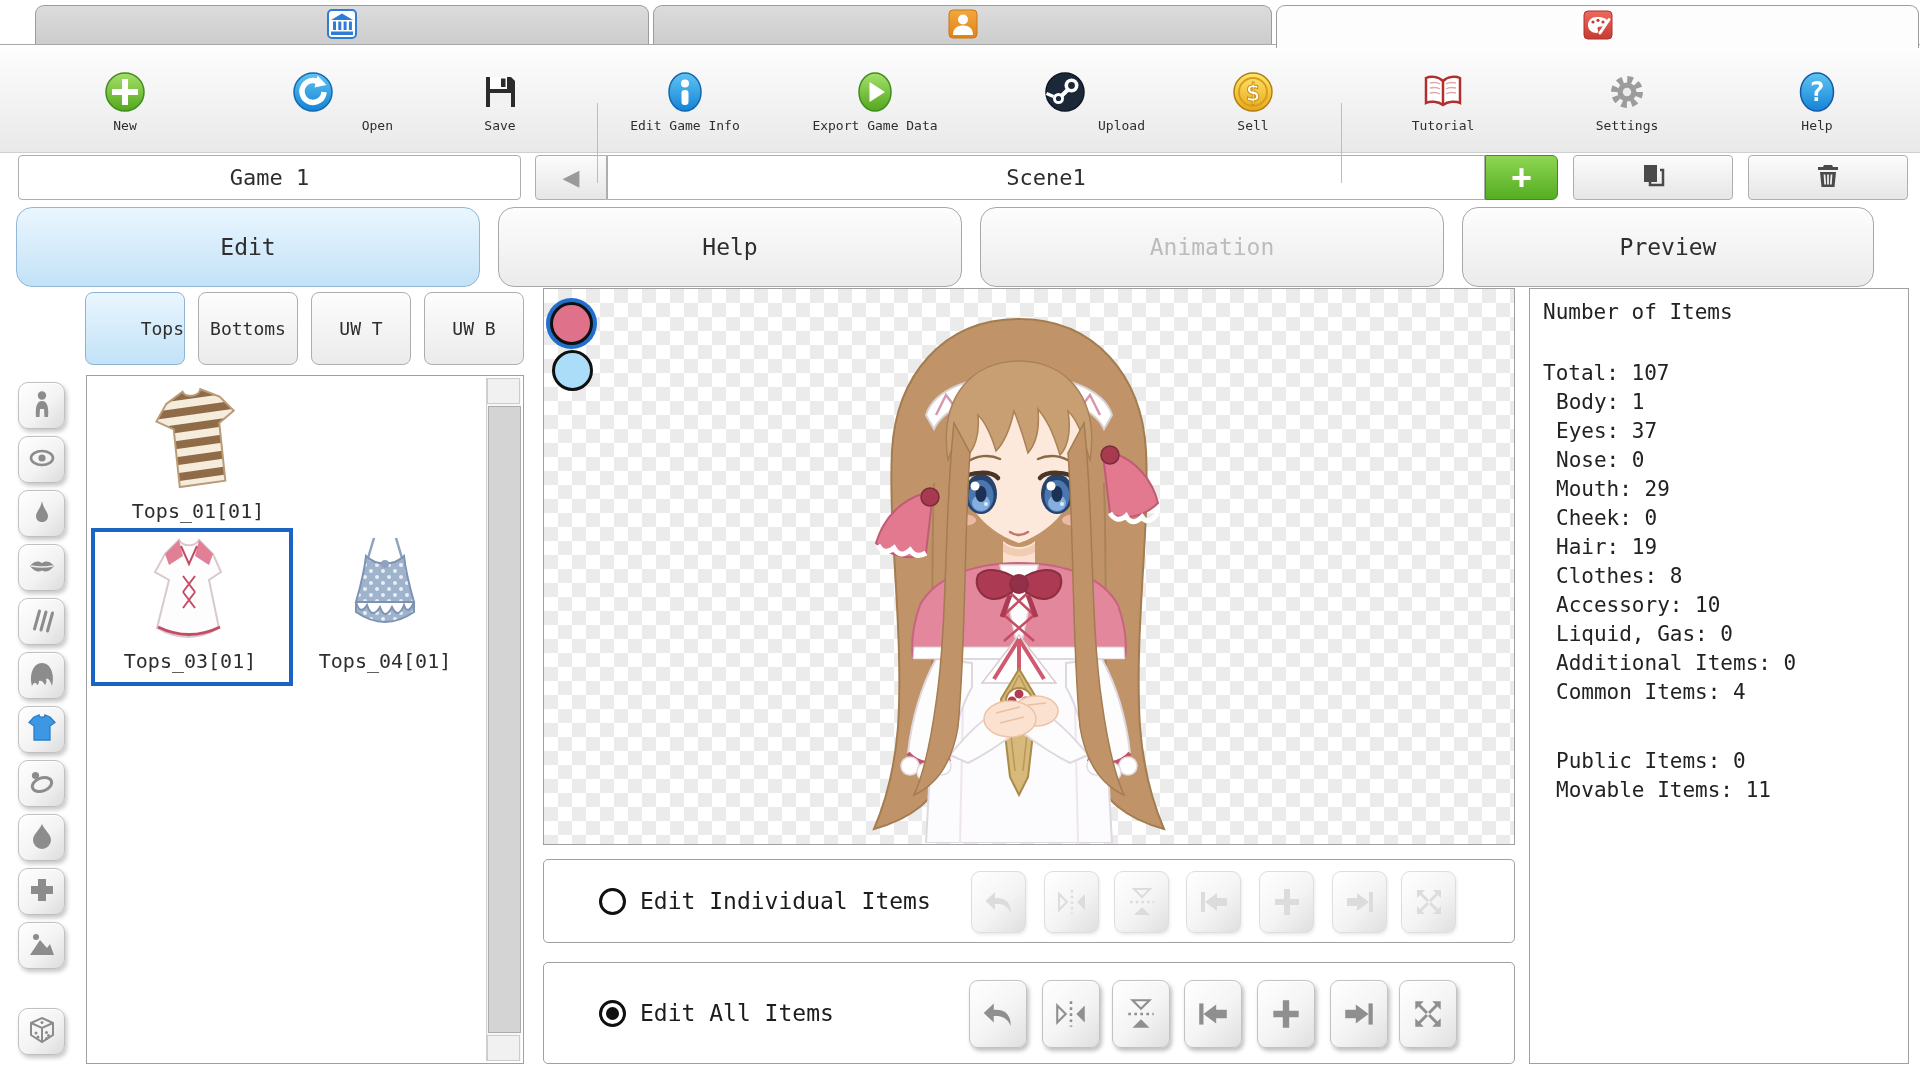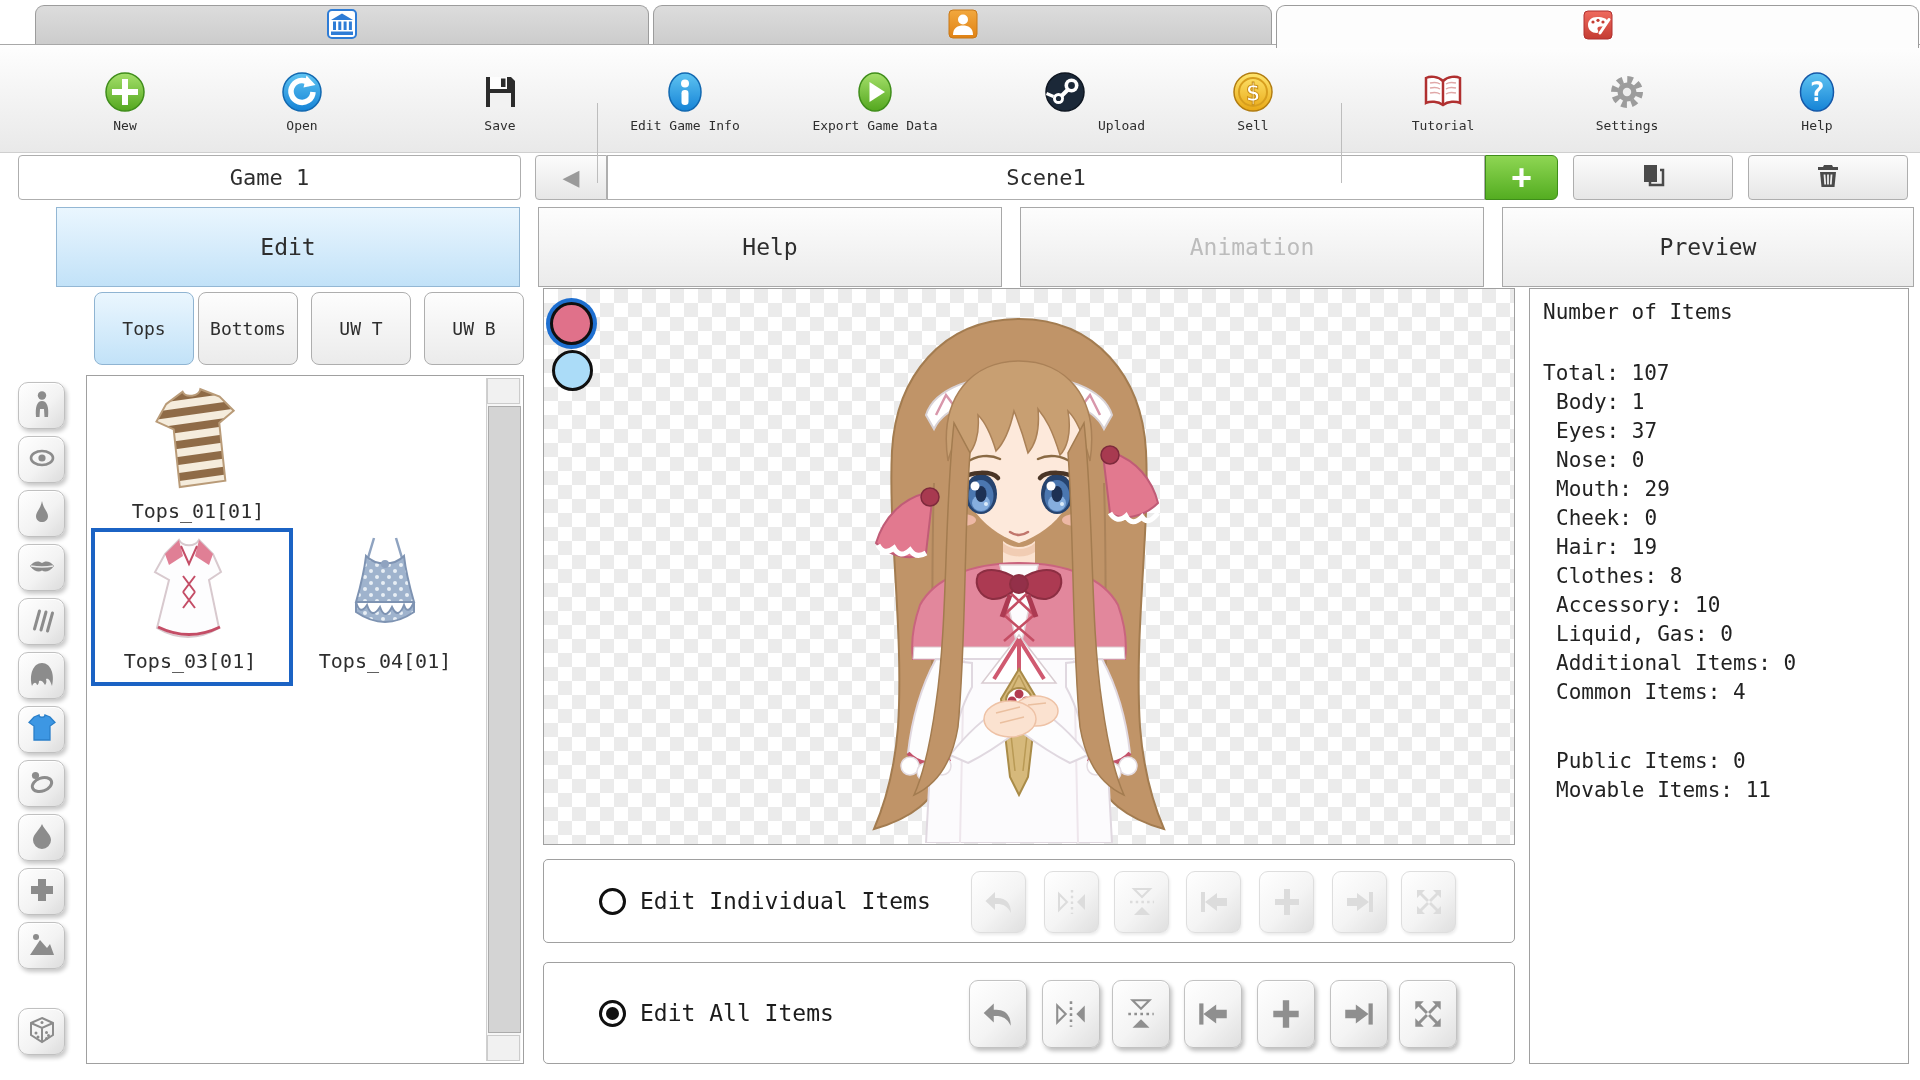--- a/index.html
+++ b/index.html
@@ -23,22 +23,22 @@
   .field{position:absolute;top:155px;height:45px;background:#fff;border:1px solid #aeaeae;border-radius:4px;
     font-size:22px;text-align:center;font-family:inherit;color:#2e2e2e;box-sizing:border-box;}
   .btn3d{background:linear-gradient(#fcfcfc,#e6e6e6);border:1px solid #aeaeae;border-radius:4px;cursor:pointer;
     display:flex;align-items:center;justify-content:center;box-sizing:border-box;}
   .scene-back{position:absolute;left:535px;top:155px;width:72px;height:45px;border-radius:4px 0 0 4px;
     font-size:22px;color:#9a9a9a;}
   .add-btn{position:absolute;left:1485px;top:155px;width:73px;height:45px;border-radius:0 6px 6px 0;
     background:linear-gradient(#8ed653,#54ad21);border:1px solid #3f8d1a;color:#fff;font-size:36px;font-weight:bold;line-height:40px;}
   
   .main-tab{position:absolute;top:207px;height:80px;background:linear-gradient(#fdfdfd,#ebebeb);
-    border:1px solid #a8a8a8;border-radius:0;display:flex;align-items:center;justify-content:center;
-    font-size:23px;cursor:pointer;box-sizing:border-box;margin-left:40px;}
+    border:1px solid #a8a8a8;border-radius:16px;display:flex;align-items:center;justify-content:center;
+    font-size:23px;cursor:pointer;box-sizing:border-box;}
   .main-tab.selected{background:linear-gradient(#eaf6fe,#c2e2f8);border-color:#93b7d4;}
   .main-tab.disabled{color:#bcbcbc;cursor:default;}
   
   .rail-btn{position:absolute;left:18px;width:47px;height:47px;border-radius:10px;
     background:linear-gradient(135deg,#ffffff 0%,#f3f3f3 55%,#dcdcdc 100%);
     border:1px solid #c0c0c0;box-shadow:2px 3px 4px rgba(0,0,0,.22), inset 0 1px 0 #fff;
     display:flex;align-items:center;justify-content:center;cursor:pointer;padding:0;}
   
   .cat-tab{position:absolute;top:292px;width:100px;height:73px;background:linear-gradient(#fdfdfd,#ebebeb);
     border:1px solid #aeaeae;border-radius:8px;display:flex;align-items:center;justify-content:center;
@@ -157,21 +157,21 @@
     <button class="tb-btn" style="left:45px;">
       <span class="tb-ico">
           <svg width="46" height="46" viewBox="0 0 46 46">
             <circle cx="23" cy="23" r="19" fill="url(#gGreen)" stroke="#3f8d1a" stroke-width="1.5"></circle>
             <path d="M20 10 h6 v10 h10 v6 h-10 v10 h-6 v-10 H10 v-6 h10 Z" fill="#fff"></path>
           </svg>
         </span>
       <span class="tb-line"></span>
       <span class="tb-label">New</span>
     </button>
-    <button class="tb-btn" style="left:222px;">
+    <button class="tb-btn" style="left:233px;text-align:right;">
       <span class="tb-ico">
           <svg width="46" height="46" viewBox="0 0 46 46">
             <circle cx="23" cy="23" r="19" fill="url(#gBlue)" stroke="#1168b0" stroke-width="1.5"></circle>
             <path d="M31.5 15.5 A11 11 0 1 0 34 23" stroke="#fff" stroke-width="5.5" fill="none"></path>
             <path d="M27.5 6.5 L36.5 16 L24.5 18.5 Z" fill="#fff"></path>
           </svg>
         </span>
       <span class="tb-line"></span>
       <span class="tb-label">Open</span>
     </button>
@@ -369,21 +369,21 @@
           <path d="M4 8 L15 13 L26 8 M15 13 L15 27" fill="none" stroke="#8c8c8c" stroke-width="2"></path>
           <circle cx="15" cy="7.5" r="1.5" fill="#8c8c8c"></circle>
           <circle cx="9" cy="18" r="1.5" fill="#8c8c8c"></circle>
           <circle cx="11" cy="22" r="1.5" fill="#8c8c8c"></circle>
           <circle cx="19.5" cy="17.5" r="1.5" fill="#8c8c8c"></circle>
           <circle cx="21.5" cy="20.5" r="1.5" fill="#8c8c8c"></circle>
           <circle cx="19.5" cy="23.5" r="1.5" fill="#8c8c8c"></circle>
         </svg></span>
     </button>
 
-  <div class="cat-tab selected" style="left:94px;">
+  <div class="cat-tab selected" style="left:85px;justify-content:flex-end;">
       <span>Tops</span>
     </div>
   <div class="cat-tab" style="left:198px;">
       <span>Bottoms</span>
     </div>
   <div class="cat-tab" style="left:311px;">
       <span>UW T</span>
     </div>
   <div class="cat-tab" style="left:424px;">
       <span>UW B</span>

